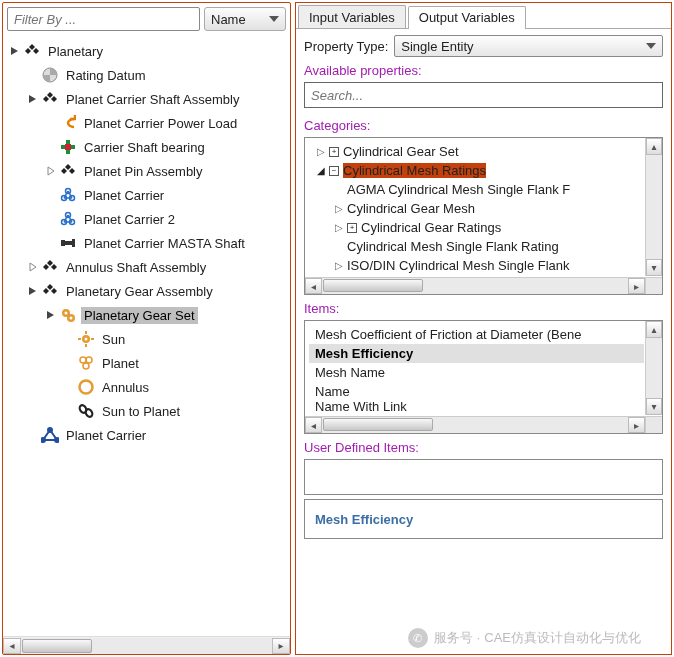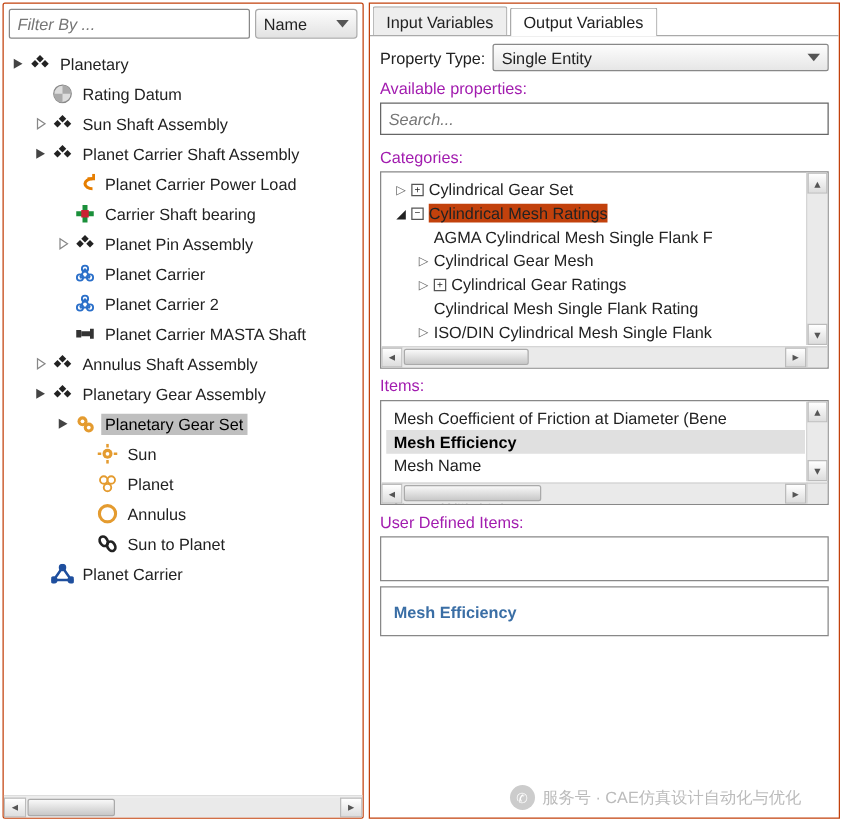--- a/index.html
+++ b/index.html
@@ -24,21 +24,21 @@
 .hscroll .thumb{position:absolute;left:0;top:0;width:70px;height:14px;margin:1px;background:linear-gradient(#f8f8f8,#c8c8c8);border:1px solid #aaa;border-radius:2px}
 .tabs{display:flex;height:26px;border-bottom:1px solid #aaa;padding-left:2px}
 .tab{padding:4px 10px;border:1px solid #aaa;border-bottom:none;background:#eee;margin-right:2px;margin-top:2px;cursor:pointer;border-radius:2px 2px 0 0}
 .tab.active{background:#fff;position:relative;top:1px;padding-top:3px}
 .pcontent{flex:1;padding:6px 8px;display:flex;flex-direction:column;gap:4px;overflow:hidden}
 .row{display:flex;align-items:center;gap:6px}
 .sel-box{flex:1;border:1px solid #888;border-radius:2px;height:22px;background:linear-gradient(#fdfdfd,#e6e6e6);display:flex;align-items:center;justify-content:space-between;padding:0 6px;cursor:pointer}
 .search{width:100%;border:1px solid #666;padding:4px 6px;font-style:italic;color:#888;height:26px;margin-bottom:4px}
 .box{border:1px solid #888;position:relative;overflow:hidden;background:#fff}
 .cat-box{height:158px}
-.items-box{height:84px}
+.items-box{height:114px}
 .ud-box{height:36px}
 .sel-box2{height:40px;display:flex;align-items:center;padding:0 10px}
 .list{padding:4px;overflow:hidden}
 .cat-row{display:flex;align-items:center;height:19px;white-space:nowrap;cursor:pointer}
 .cat-row .exp2{width:10px;margin-right:2px;color:#666;font-size:10px}
 .cat-row .sq{width:10px;height:10px;border:1px solid #555;margin-right:4px;display:inline-flex;align-items:center;justify-content:center;font-size:8px;line-height:8px}
 .item-row{padding:1px 6px;height:19px;white-space:nowrap;display:flex;align-items:center}
 .item-row.sel2{background:#e0e0e0;font-weight:bold;color:#000}
 .cat-sel{background:#c2410c;font-weight:normal}
 .vs{position:absolute;right:0;top:0;bottom:18px;width:17px;border-left:1px solid #ccc;background:#f0f0f0;display:flex;flex-direction:column}
@@ -93,37 +93,20 @@
             <circle cx="8" cy="8" r="7" fill="#ddd" stroke="#888"></circle>
             <path d="M8 1 A7 7 0 0 1 15 8 L8 8 Z" fill="#aaa"></path>
             <path d="M8 15 A7 7 0 0 1 1 8 L8 8 Z" fill="#aaa"></path>
           </svg>
         </span>
       <span class="lbl">Rating Datum</span>
     </div>
     <div class="node" style="padding-left:22px">
       <span class="exp">
           <svg width="10" height="10">
-            <path d="M2 1 L8 5 L2 9 Z" fill="none" stroke="#888"></path>
-          </svg>
-        </span>
-      <span class="icon">
-          <svg width="16" height="16">
-            <g fill="#222">
-              <path d="M8 1 L11 4 L8 7 L5 4 Z"></path>
-              <path d="M4 5 L7 8 L4 11 L1 8 Z"></path>
-              <path d="M12 5 L15 8 L12 11 L9 8 Z"></path>
-            </g>
-          </svg>
-        </span>
-      <span class="lbl">Sun Shaft Assembly</span>
-    </div>
-    <div class="node" style="padding-left:22px">
-      <span class="exp">
-          <svg width="10" height="10">
             <path d="M1 1 L8 5 L1 9 Z" fill="#444"></path>
           </svg>
         </span>
       <span class="icon">
           <svg width="16" height="16">
             <g fill="#222">
               <path d="M8 1 L11 4 L8 7 L5 4 Z"></path>
               <path d="M4 5 L7 8 L4 11 L1 8 Z"></path>
               <path d="M12 5 L15 8 L12 11 L9 8 Z"></path>
             </g>

